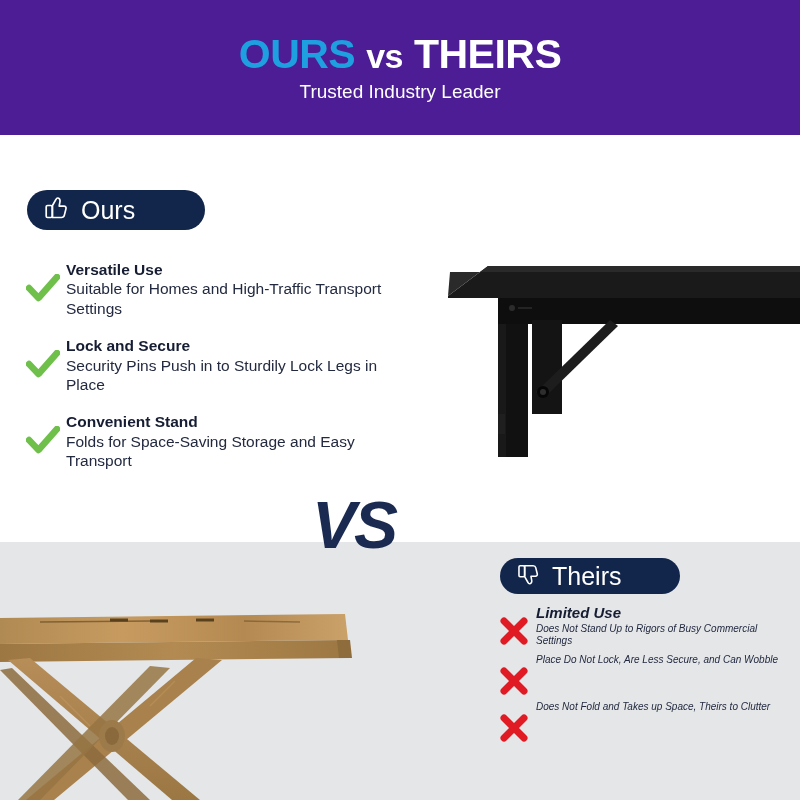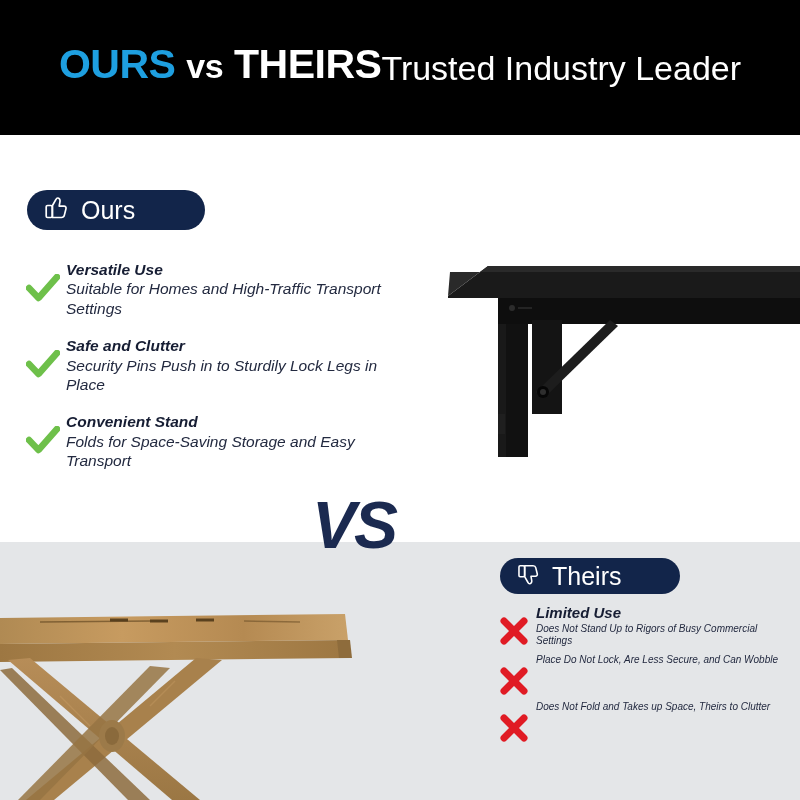--- a/index.html
+++ b/index.html
@@ -21,39 +21,39 @@
     overflow: hidden;
   }
 
   
   .header {
     position: absolute;
     left: 0;
     top: 0;
     width: 800px;
     height: 135px;
-    background: #000000;
+    background: #4c1d95;
     display: flex;
-    flex-direction: row;
+    flex-direction: column;
     align-items: center;
     justify-content: center;
   }
   .header-title {
     font-size: 41px;
     font-weight: bold;
     letter-spacing: -0.5px;
     line-height: 1;
     white-space: nowrap;
     margin-bottom: 7px;
   }
   .t-ours   { color: #1e9fe0; }
   .t-vs     { color: #ffffff; font-size: 34px; }
   .t-theirs { color: #ffffff; }
   .header-sub {
-    font-size: 34px;
+    font-size: 19px;
     font-weight: 400;
     color: #ffffff;
     line-height: 1;
     white-space: nowrap;
   }
 
   
   .gray-band {
     position: absolute;
     left: 0;
@@ -86,21 +86,21 @@
 
   
   .feature-list { position: absolute; }
   #ours-list   { left: 20px;  top: 260px; width: 370px; }
   #theirs-list { left: 492px; top: 604px; width: 300px; }
 
   .feature-row {
     display: flex;
     align-items: flex-start;
   }
-  #ours-list .feature-row   { margin-bottom: 18px; font-style: italic; }
+  #ours-list .feature-row   { margin-bottom: 18px; }
   #theirs-list .feature-row { margin-bottom: 6px; font-style: italic; }
 
   .mark {
     flex: 0 0 auto;
     width: 46px;
     display: flex;
     justify-content: center;
   }
   #ours-list .mark   { padding-top: 14px; }
   #theirs-list .mark { width: 44px; padding-top: 13px; }
@@ -259,21 +259,21 @@
       </span>
     </div>
 
     <div class="feature-row">
       <span class="mark">
         <svg width="34" height="30" viewBox="0 0 34 30" xmlns="http://www.w3.org/2000/svg">
           <path d="M3 14 L12.5 24 L31 3" fill="none" stroke="#6ec04a" stroke-width="6.5" stroke-linecap="round" stroke-linejoin="round"></path>
         </svg>
       </span>
       <span class="feature-text">
-        <div class="feature-title">Safe and Clutter</div>
+        <div class="feature-title">Lock and Secure</div>
         <div class="feature-desc">Security Pins Push in to Sturdily Lock Legs in Place</div>
       </span>
     </div>
 
     <div class="feature-row">
       <span class="mark">
         <svg width="34" height="30" viewBox="0 0 34 30" xmlns="http://www.w3.org/2000/svg">
           <path d="M3 14 L12.5 24 L31 3" fill="none" stroke="#6ec04a" stroke-width="6.5" stroke-linecap="round" stroke-linejoin="round"></path>
         </svg>
       </span>

